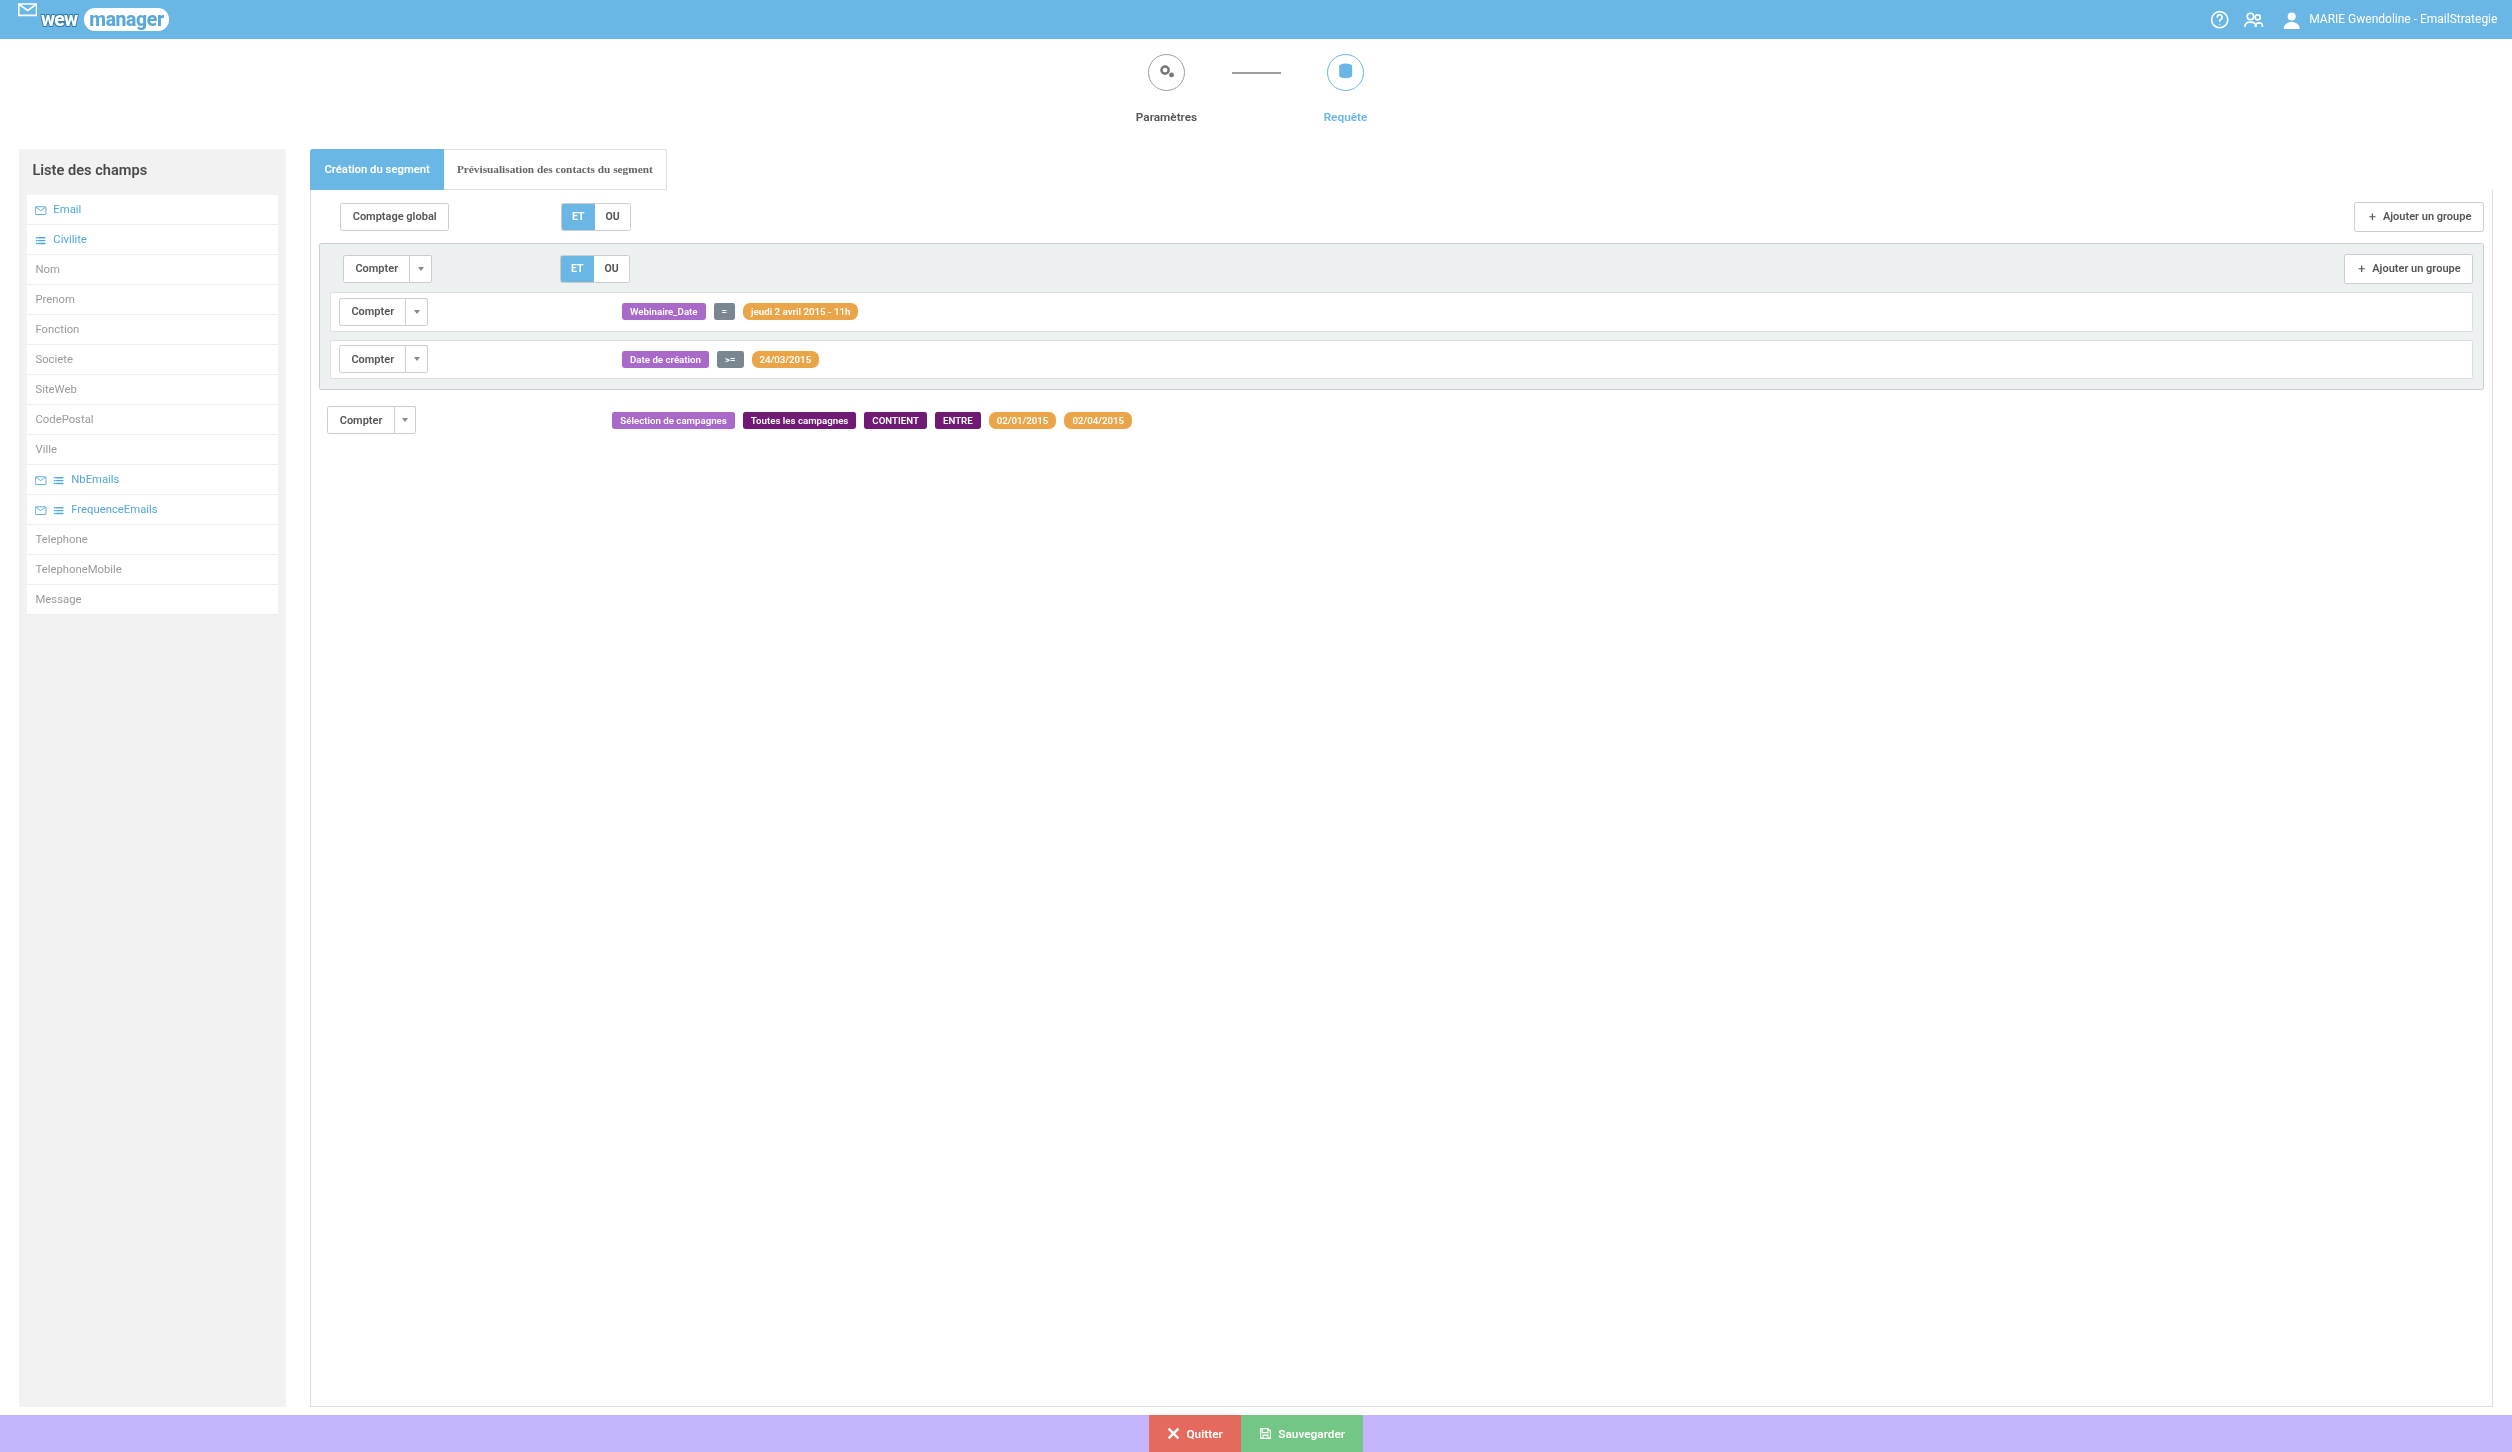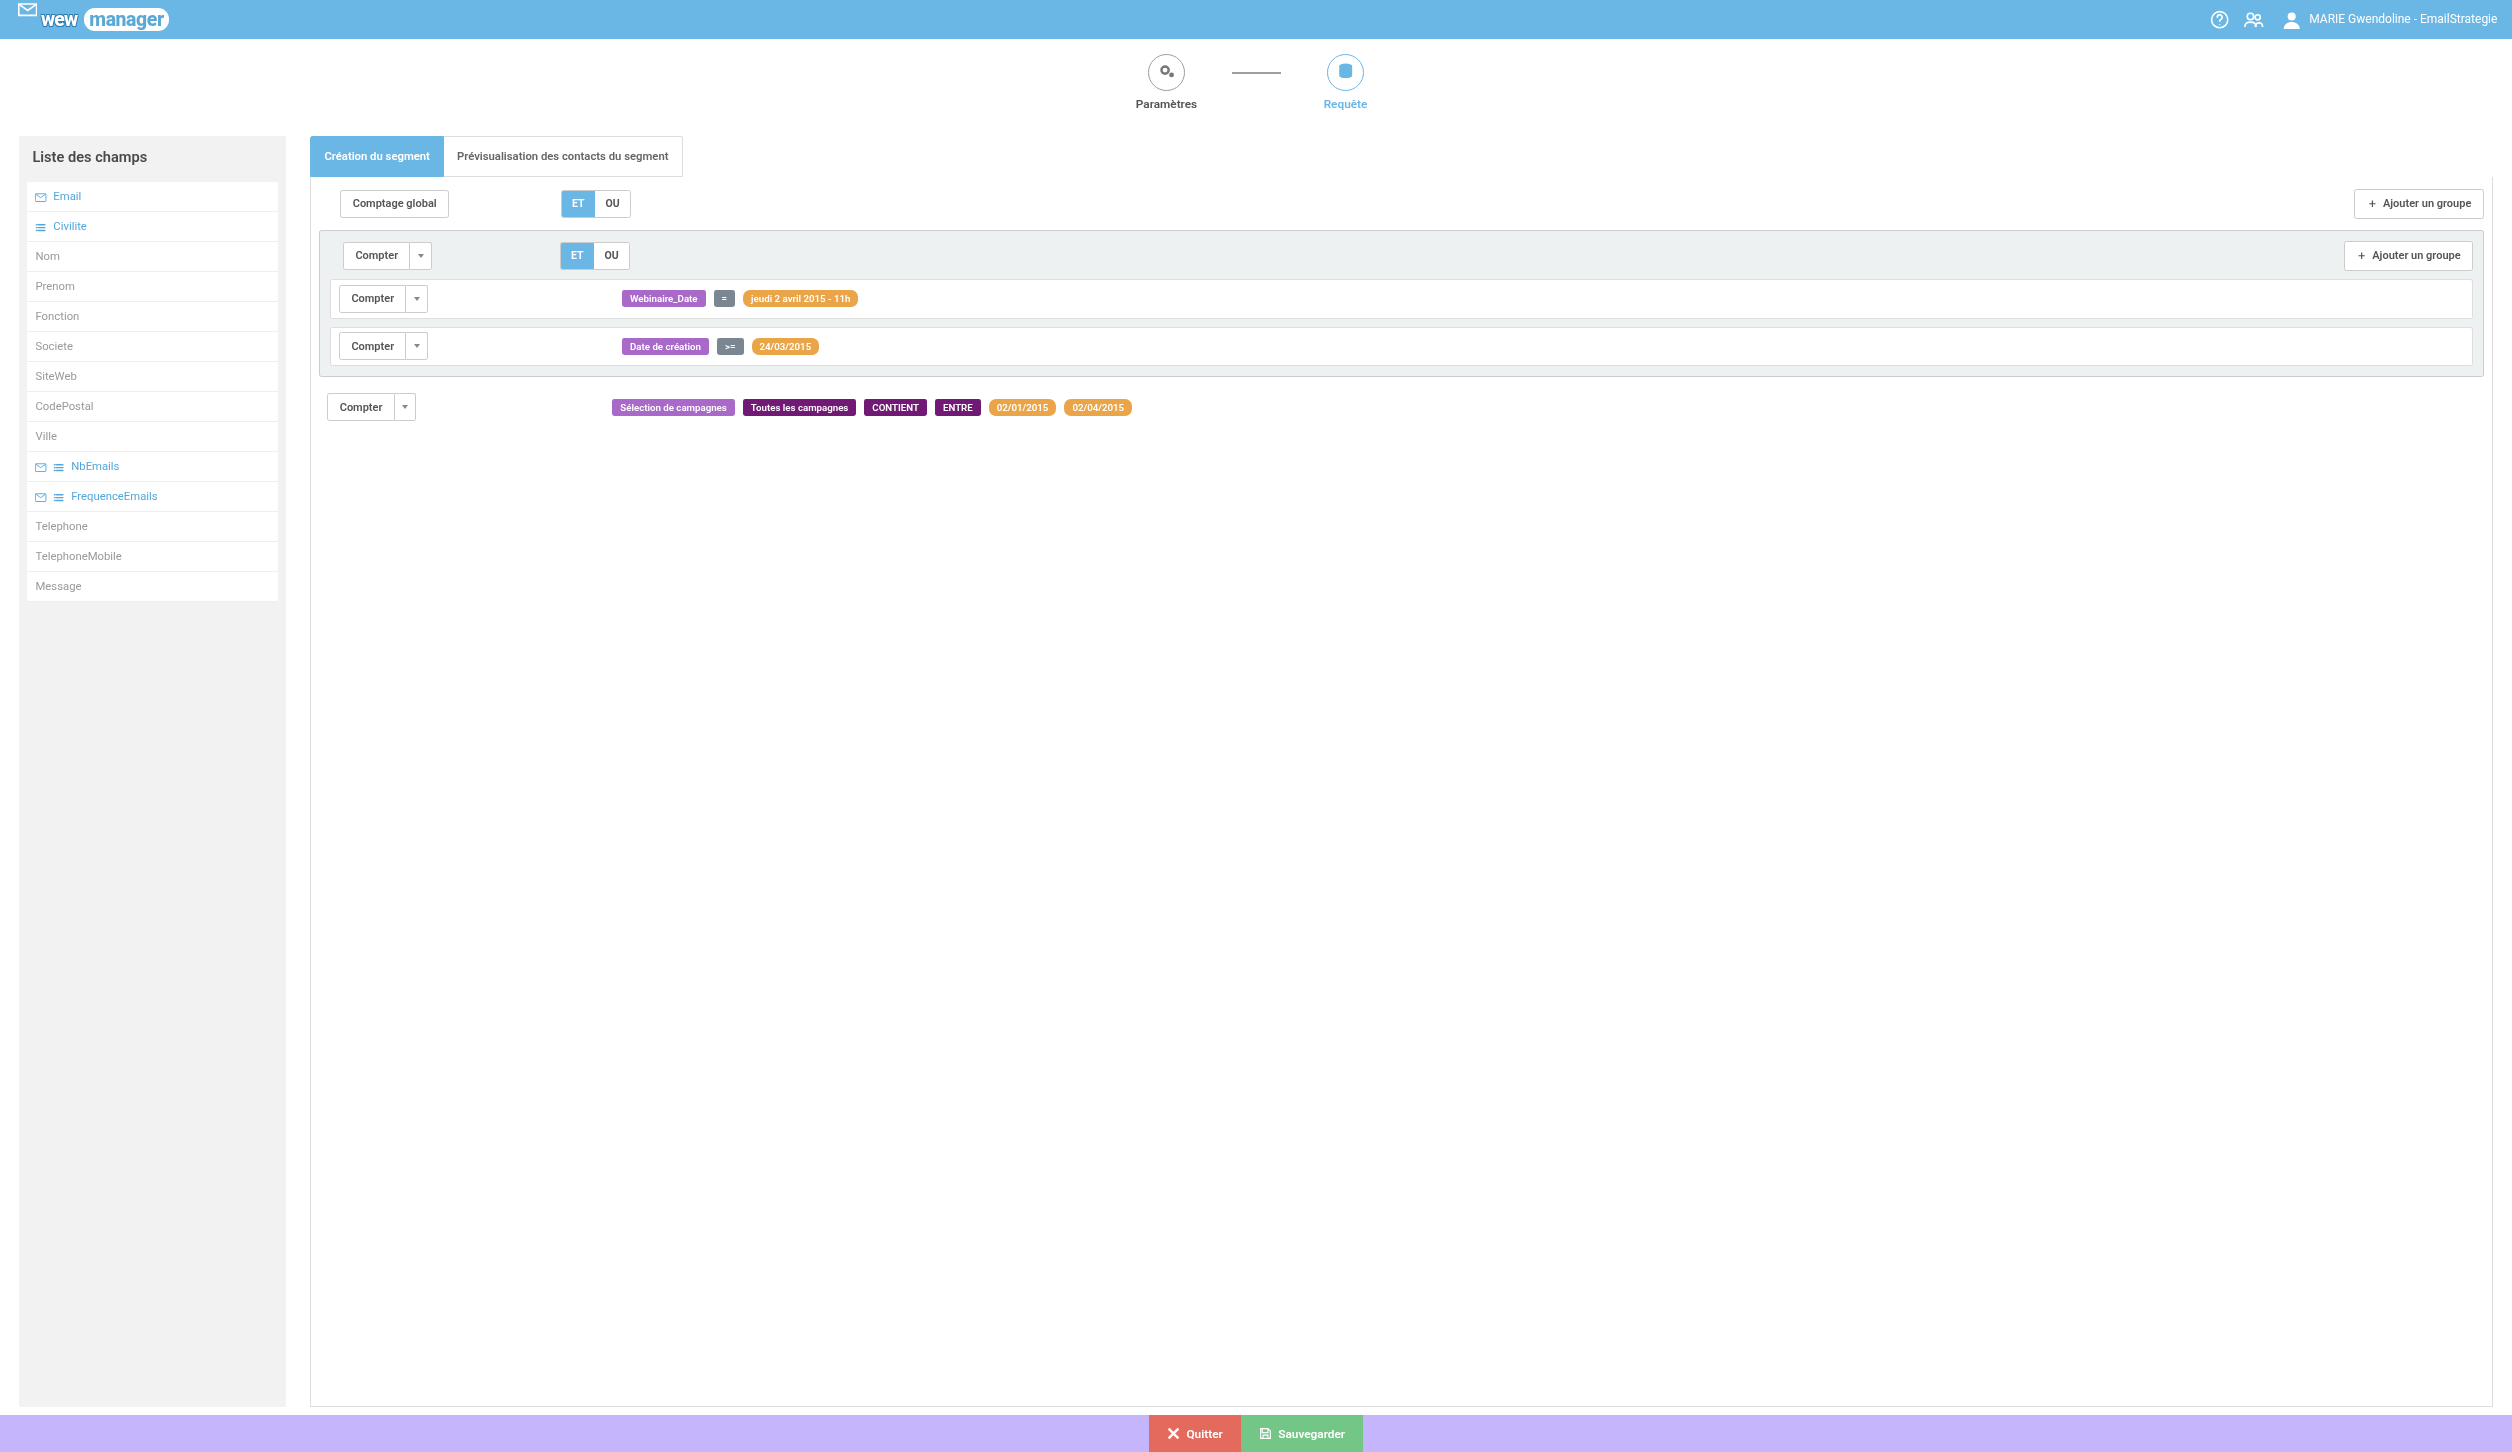--- a/index.html
+++ b/index.html
@@ -19,41 +19,41 @@
 
 
 .steps { display: flex; justify-content: center; align-items: flex-start; gap: 0; padding: 14.6px 0 4.9px; }
 .step { display: flex; flex-direction: column; align-items: center; width: 130px; }
 .step-circle { width: 37px; height: 37px; border-radius: 50%; display: flex; align-items: center; justify-content: center; }
 .step-circle svg { width: 19.4px; height: 19.4px; }
 .step.inactive .step-circle { border: 1.6px solid #9e9e9e; }
 .step.inactive .step-circle svg { fill: #777; }
 .step.active .step-circle { border: 1.6px solid #6ab7e6; }
 .step.active .step-circle svg { fill: #6ab7e6; }
-.step-label { margin-top: 6px; font-size: 11.8px; font-weight: 600; text-align: right; }
+.step-label { margin-top: 19px; font-size: 11.8px; font-weight: 600; text-align: right; }
 .step.inactive .step-label { color: #555; }
 .step.active .step-label { color: #6ab7e6; }
 .step-connector { width: 49px; height: 1.6px; background: #9e9e9e; margin-top: 18.6px; }
 
 
 .main { flex: 1; display: flex; gap: 24px; padding: 21px 19.4px 8px; overflow: hidden; }
 .sidebar { width: 267px; background: #f2f2f2; border-radius: 1.6px; display: flex; flex-direction: column; overflow: hidden; }
 .sidebar-title { padding: 11.3px 13px; font-size: 14.6px; font-weight: 600; color: #4a4a4a; }
 .field-list { padding: 4.9px; overflow-y: auto; flex: 1; margin: 0 3.2px 4.9px; }
 .field-item { background: #fff; border-bottom: 0.8px solid #eee; padding: 8px 8px; font-size: 11.3px; color: #52a6db; cursor: pointer; display: flex; align-items: center; gap: 4.9px; }
 .field-item.greyed { color: #999; }
 .field-item svg { width: 11.3px; height: 11.3px; fill: #52a6db; }
 .field-list::-webkit-scrollbar { width: 6.5px; }
 .field-list::-webkit-scrollbar-thumb { background: #bdbdbd; border-radius: 3.2px; }
 
 .content { flex: 1; display: flex; flex-direction: column; }
 .tabs { display: flex; }
 .tab { padding: 13px 13px; font-size: 11.3px; font-weight: 600; border: 0.8px solid #ddd; cursor: pointer; }
 .tab.active { background: #6ab7e6; color: #fff; border-color: #6ab7e6; }
-.tab:not(.active) { background: #fff; color: #666; border-left: none; }
+.tab:not(.active) { background: #fff; color: #666; border-left: none; font-family: Liberation Serif, serif; }
 .tab:first-child { border-top-left-radius: 2.4px; }
 .tab:last-child { border-top-right-radius: 2.4px; }
 
 .builder { border: 0.8px solid #ddd; border-top: none; flex: 1; padding: 11.3px 8px; display: flex; flex-direction: column; gap: 11.3px; overflow: auto; }
 
 .bar { display: flex; align-items: center; gap: 11.3px; }
 .bar .gap { flex: 1; }
 .btn { background: #fff; border: 0.8px solid #ccc; border-radius: 2.4px; padding: 6.5px 11.3px; font-size: 11px; color: #555; font-weight: 600; cursor: pointer; display: inline-flex; align-items: center; gap: 4.9px; }
 .btn-split { display: inline-flex; }
 .btn-split .btn { border-top-right-radius: 0; border-bottom-right-radius: 0; }

